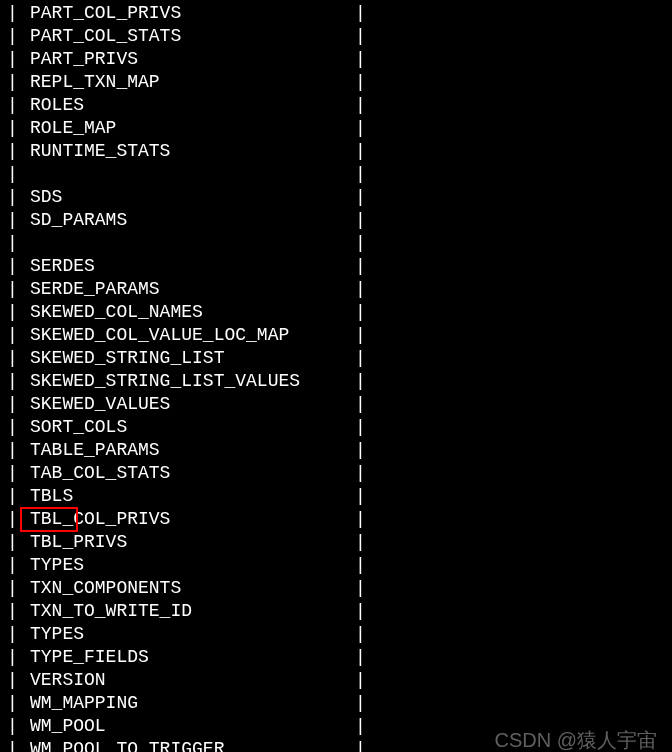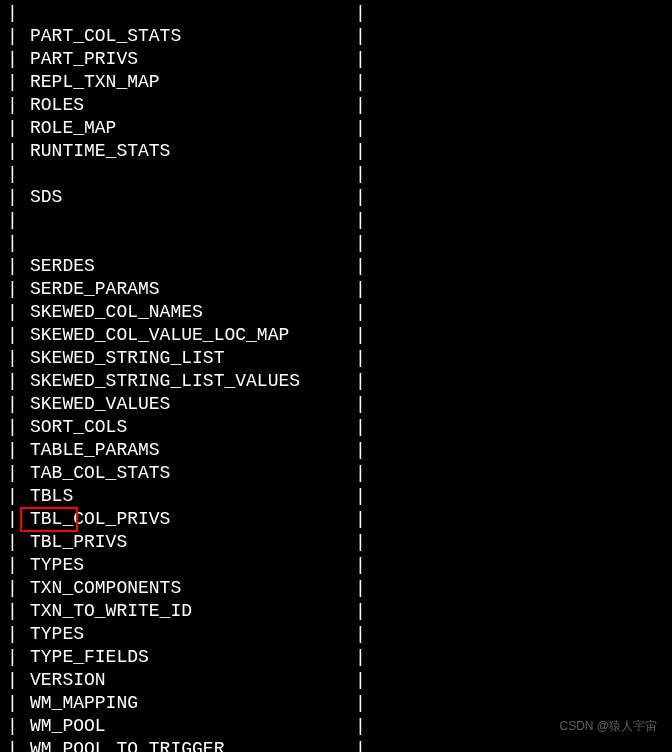--- a/index.html
+++ b/index.html
@@ -47,42 +47,42 @@
       border: 2px solid #ff0000;
       left: 20px;
       top: 507px;
       width: 58px;
       height: 25px;
       pointer-events: none;
     }
     .watermark {
       position: absolute;
       right: 15px;
-      bottom: 14px;
+      bottom: 0;
       color: #888888;
-      font-size: 12px;
+      font-size: 20px;
       font-family: sans-serif;
       opacity: 0.7;
     }
   </style>
 </head>
 <body>
 
 <div class="terminal">
   <div id="rows-container">
-      <div class="row"><span class="pipe-left">|</span><span class="pipe-right">|</span></div>
+      <div class="row"><span class="pipe-left">|</span><span class="cell">PART_COL_PRIVS</span><span class="pipe-right">|</span></div>
       <div class="row"><span class="pipe-left">|</span><span class="cell">PART_COL_STATS</span><span class="pipe-right">|</span></div>
       <div class="row"><span class="pipe-left">|</span><span class="cell">PART_PRIVS</span><span class="pipe-right">|</span></div>
       <div class="row"><span class="pipe-left">|</span><span class="cell">REPL_TXN_MAP</span><span class="pipe-right">|</span></div>
       <div class="row"><span class="pipe-left">|</span><span class="cell">ROLES</span><span class="pipe-right">|</span></div>
       <div class="row"><span class="pipe-left">|</span><span class="cell">ROLE_MAP</span><span class="pipe-right">|</span></div>
       <div class="row"><span class="pipe-left">|</span><span class="cell">RUNTIME_STATS</span><span class="pipe-right">|</span></div>
       <div class="row"><span class="pipe-left">|</span><span class="pipe-right">|</span></div>
       <div class="row"><span class="pipe-left">|</span><span class="cell">SDS</span><span class="pipe-right">|</span></div>
-      <div class="row"><span class="pipe-left">|</span><span class="pipe-right">|</span></div>
+      <div class="row"><span class="pipe-left">|</span><span class="cell">SD_PARAMS</span><span class="pipe-right">|</span></div>
       <div class="row"><span class="pipe-left">|</span><span class="pipe-right">|</span></div>
       <div class="row"><span class="pipe-left">|</span><span class="cell">SERDES</span><span class="pipe-right">|</span></div>
       <div class="row"><span class="pipe-left">|</span><span class="cell">SERDE_PARAMS</span><span class="pipe-right">|</span></div>
       <div class="row"><span class="pipe-left">|</span><span class="cell">SKEWED_COL_NAMES</span><span class="pipe-right">|</span></div>
       <div class="row"><span class="pipe-left">|</span><span class="cell">SKEWED_COL_VALUE_LOC_MAP</span><span class="pipe-right">|</span></div>
       <div class="row"><span class="pipe-left">|</span><span class="cell">SKEWED_STRING_LIST</span><span class="pipe-right">|</span></div>
       <div class="row"><span class="pipe-left">|</span><span class="cell">SKEWED_STRING_LIST_VALUES</span><span class="pipe-right">|</span></div>
       <div class="row"><span class="pipe-left">|</span><span class="cell">SKEWED_VALUES</span><span class="pipe-right">|</span></div>
       <div class="row"><span class="pipe-left">|</span><span class="cell">SORT_COLS</span><span class="pipe-right">|</span></div>
       <div class="row"><span class="pipe-left">|</span><span class="cell">TABLE_PARAMS</span><span class="pipe-right">|</span></div>

